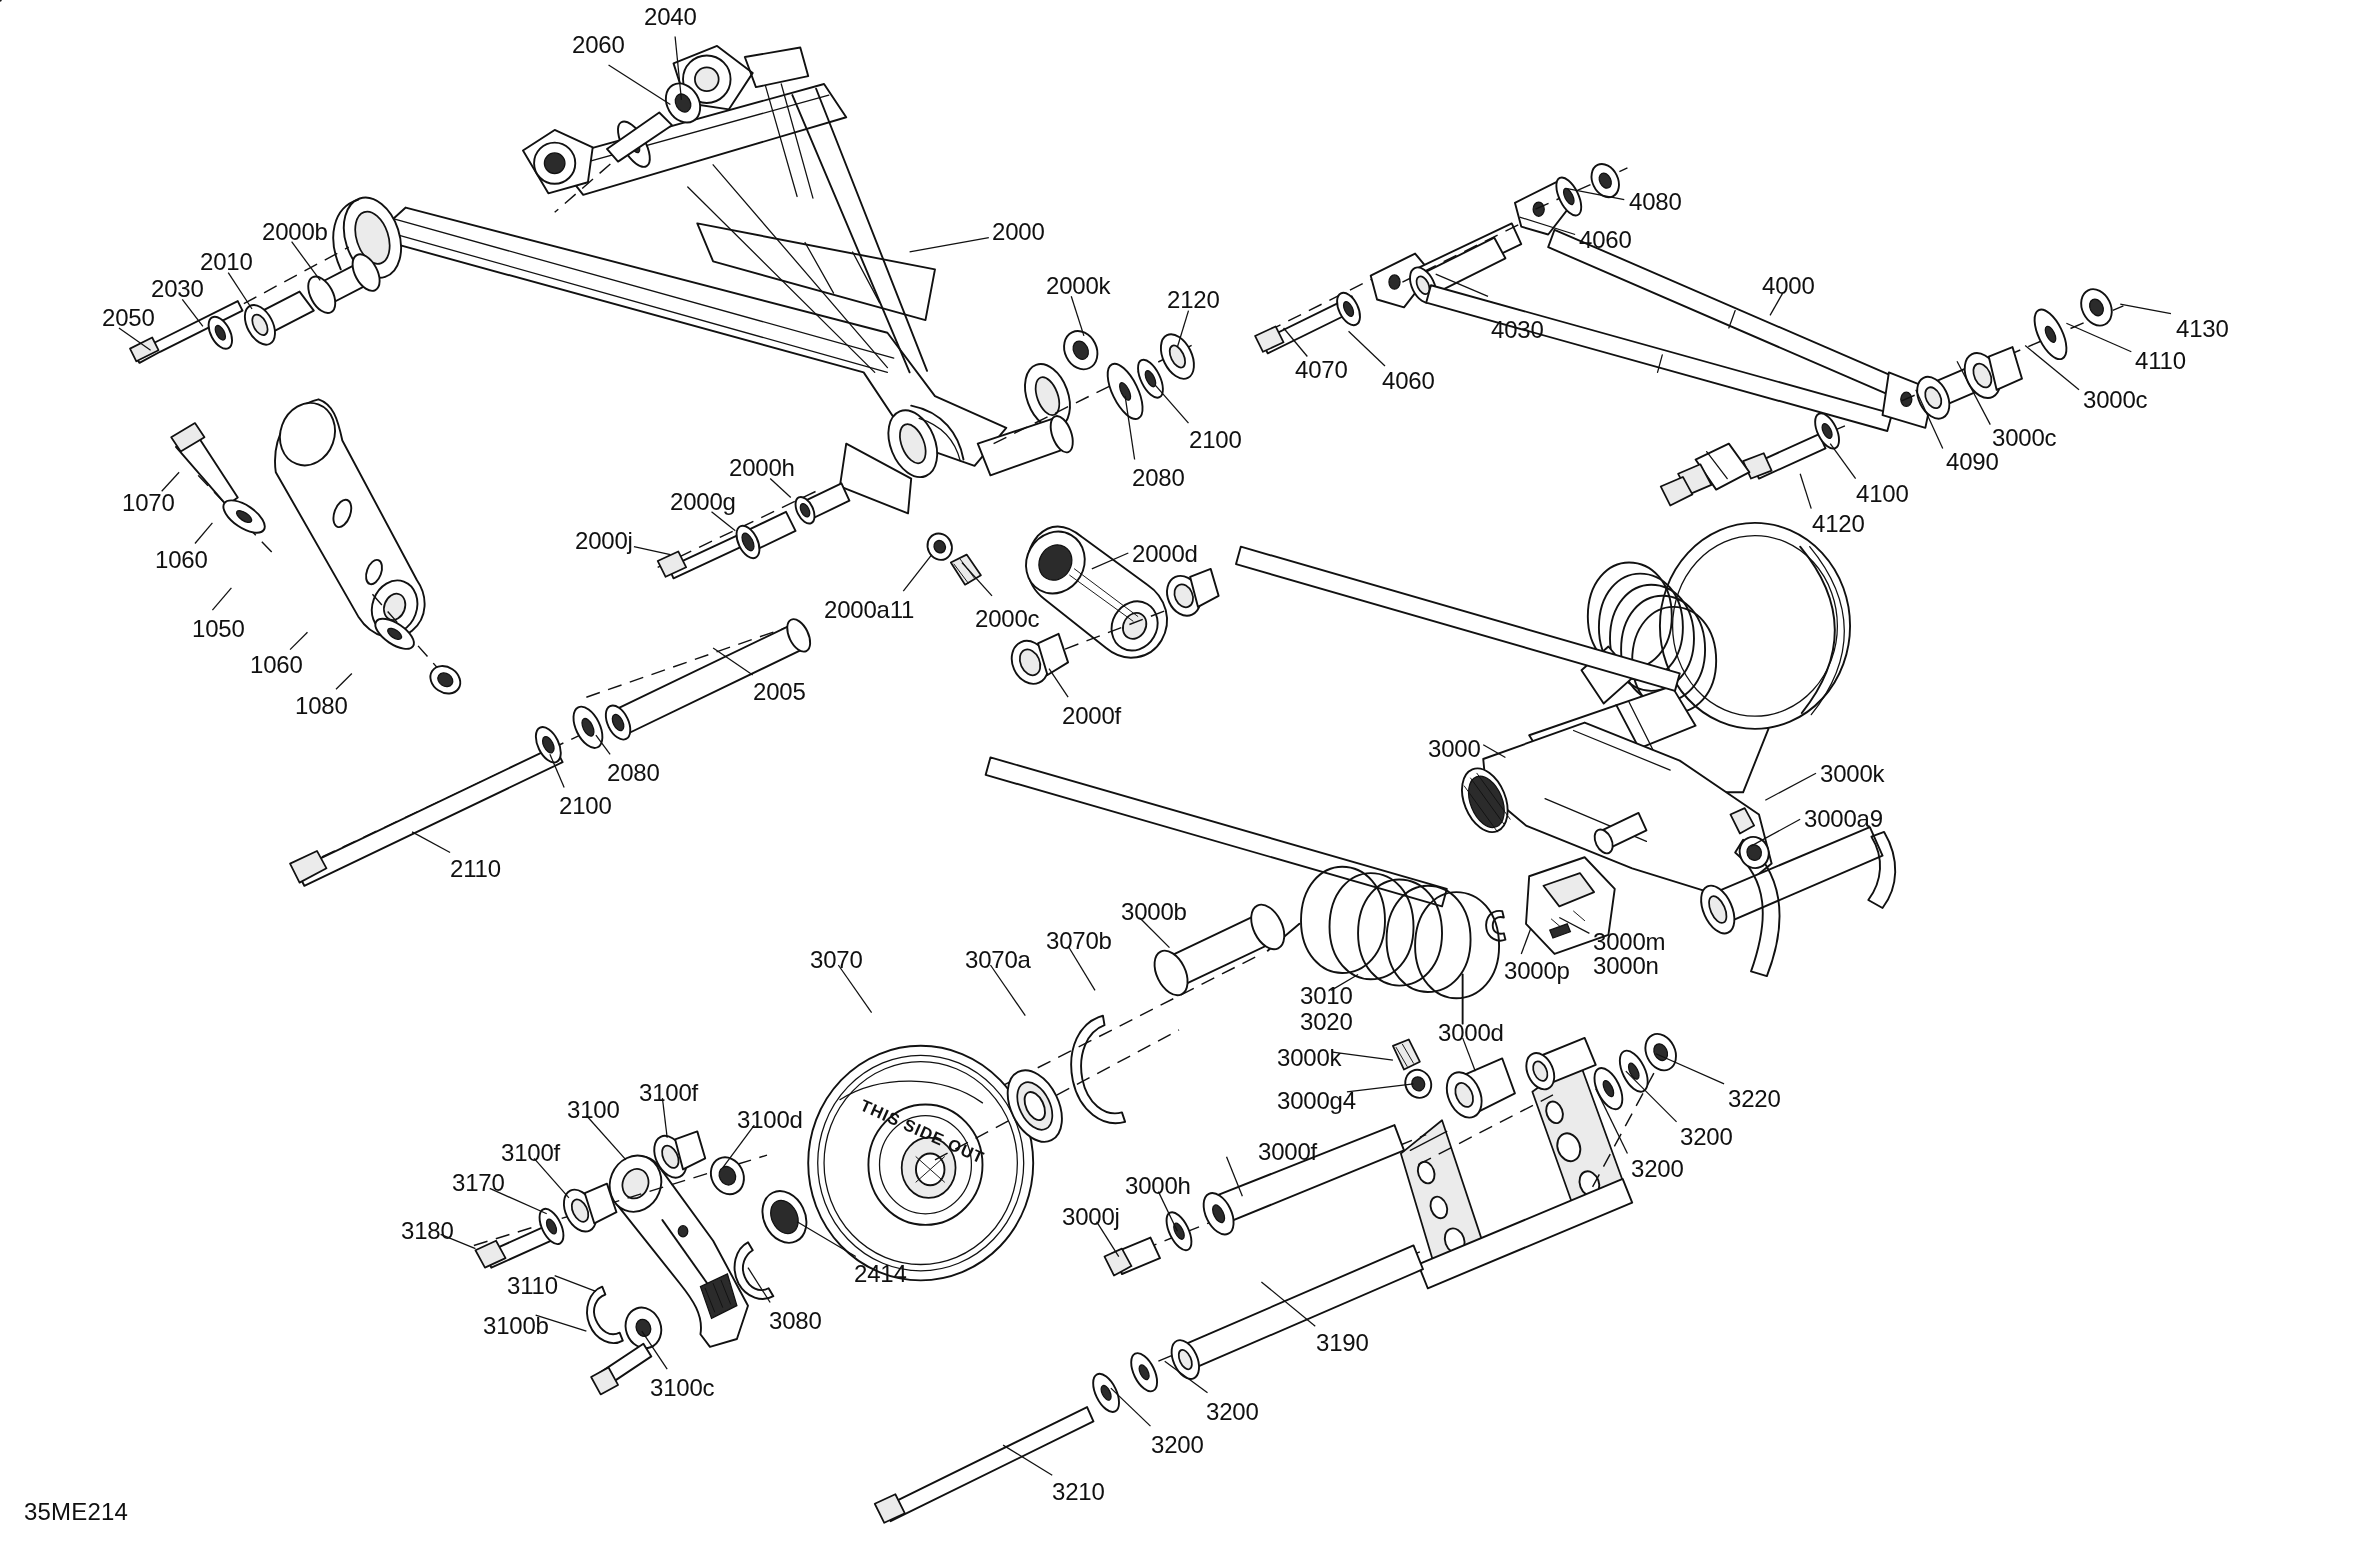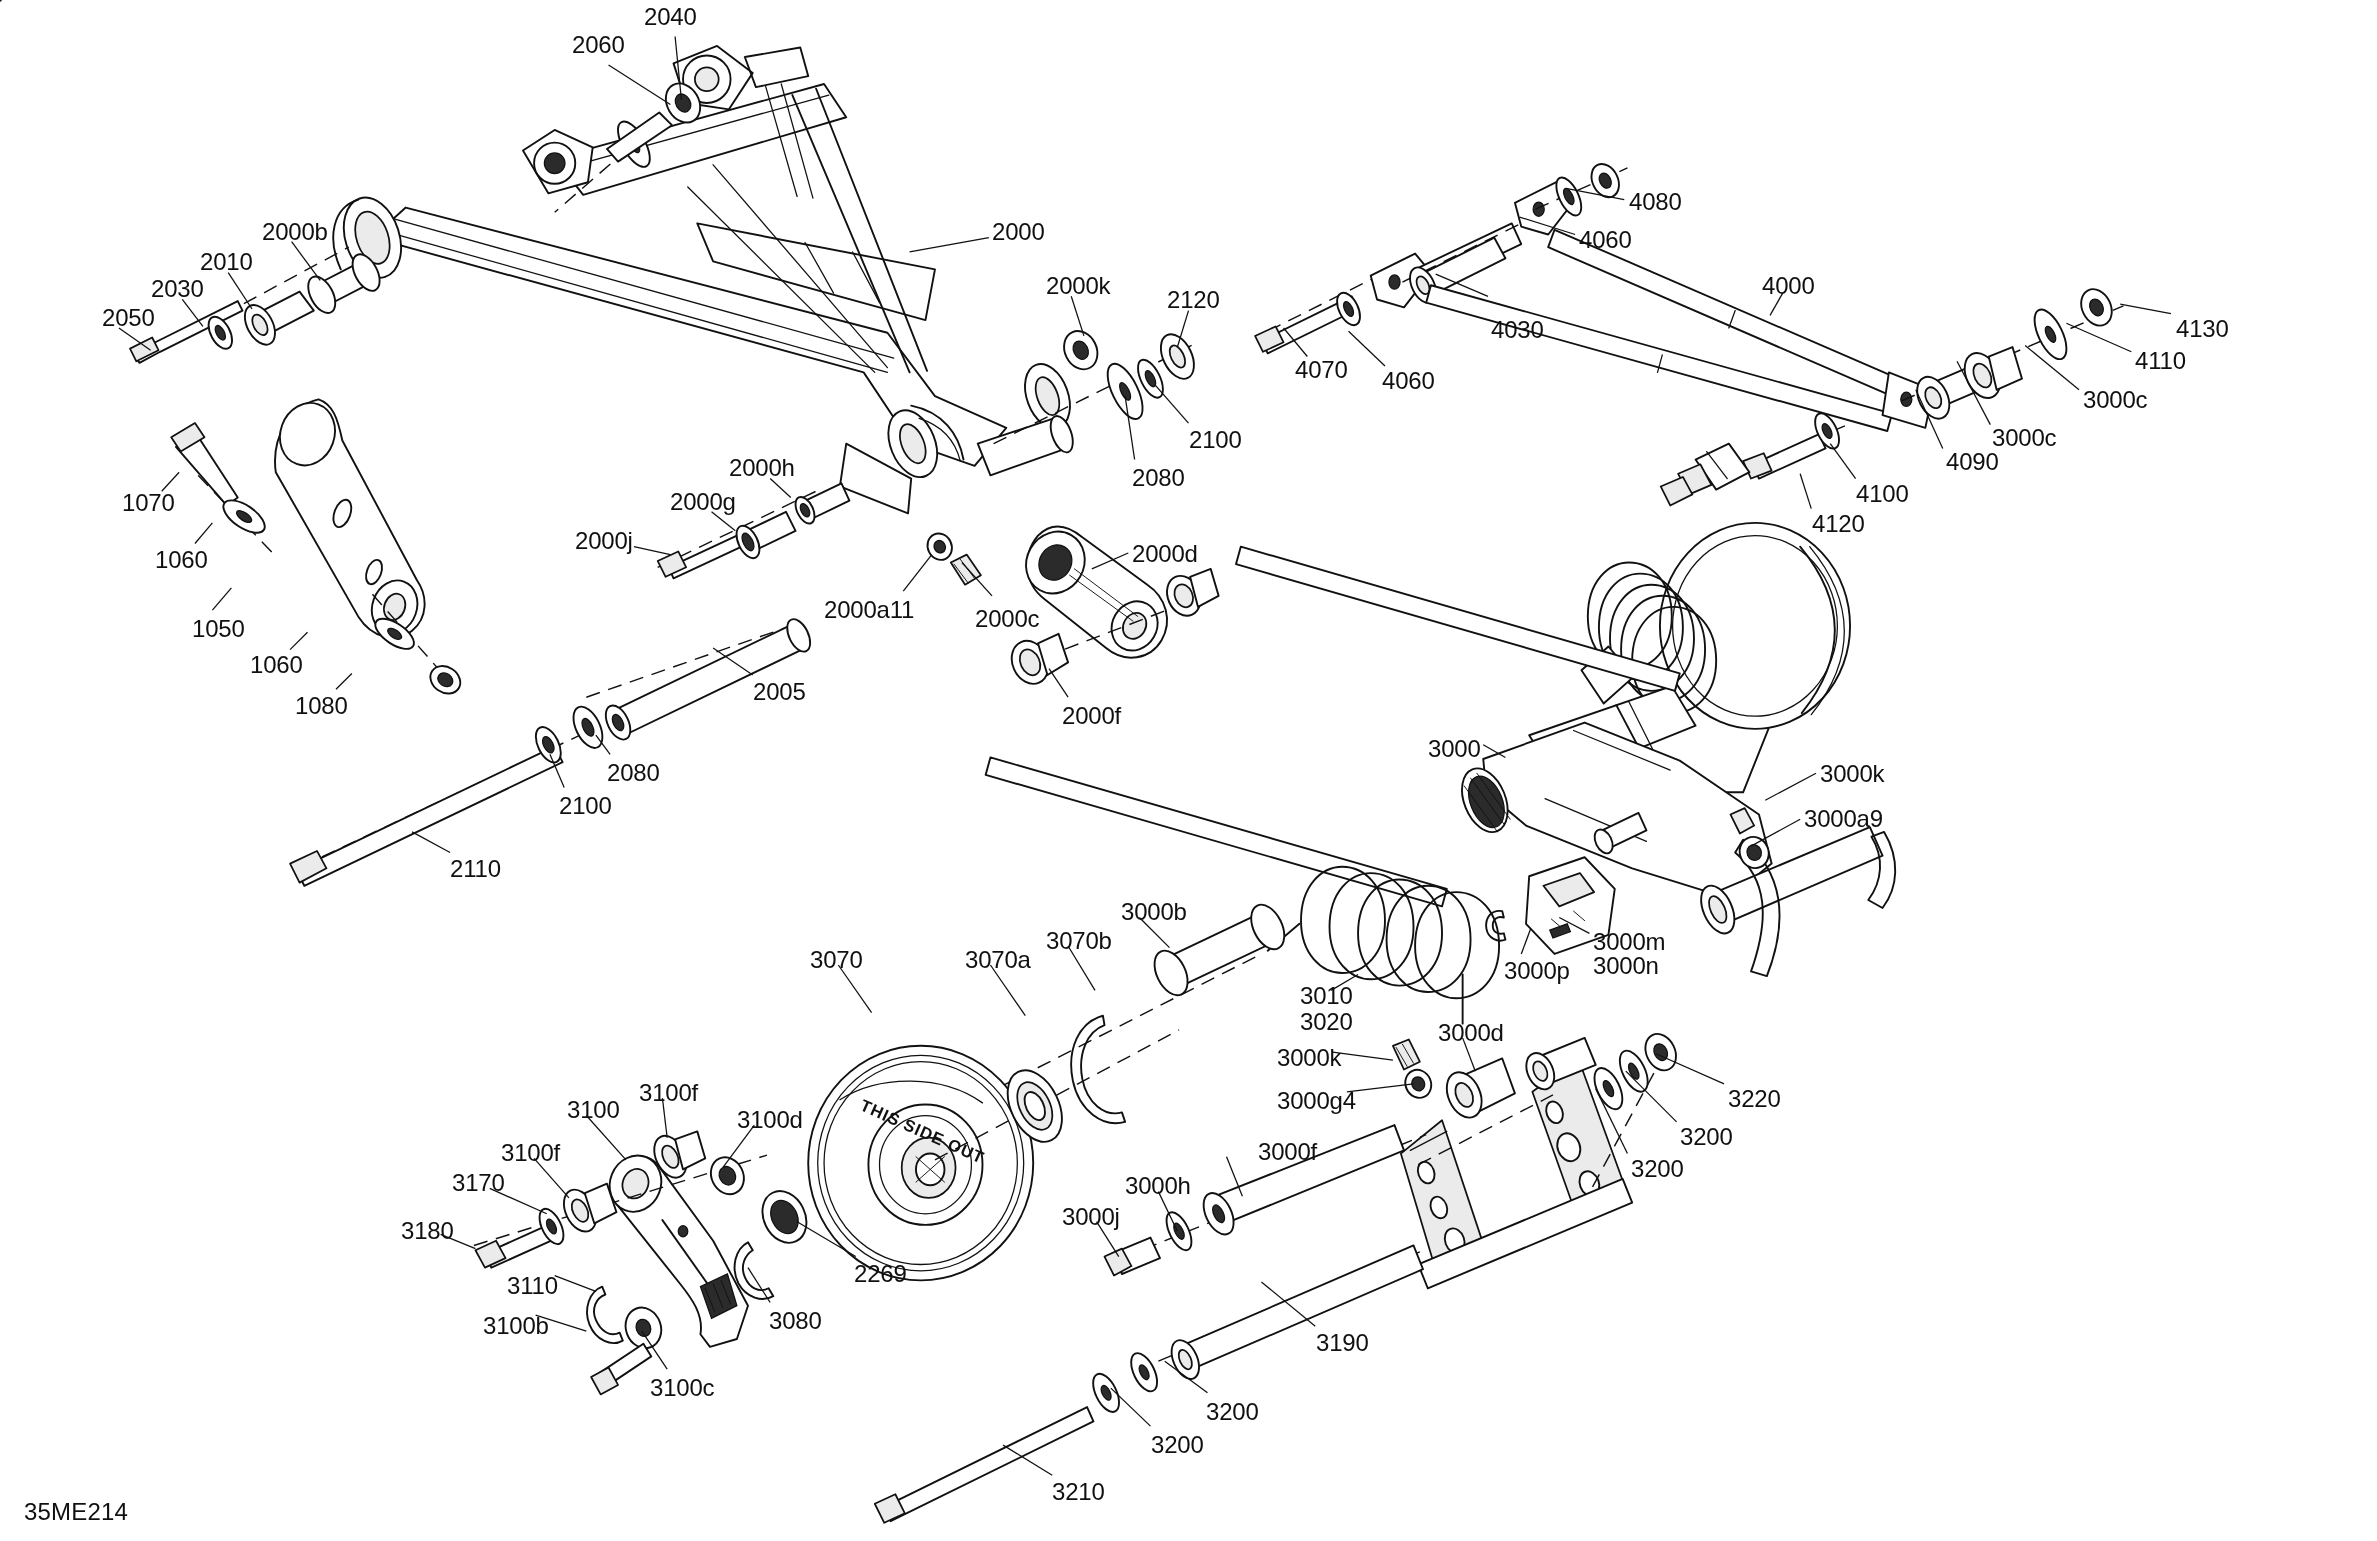--- a/index.html
+++ b/index.html
@@ -628,21 +628,21 @@
       <div class="callout" style="left: 555px; top: 1098px; margin-left: 12px;">3100</div>
       <div class="callout" style="left: 639px; top: 1081px;">3100f</div>
       <div class="callout" style="left: 737px; top: 1108px;">3100d</div>
       <div class="callout" style="left: 501px; top: 1141px;">3100f</div>
       <div class="callout" style="left: 452px; top: 1171px;">3170</div>
       <div class="callout" style="left: 401px; top: 1219px;">3180</div>
       <div class="callout" style="left: 507px; top: 1274px;">3110</div>
       <div class="callout" style="left: 483px; top: 1314px; text-align: right;">3100b</div>
       <div class="callout" style="left: 650px; top: 1376px;">3100c</div>
       <div class="callout" style="left: 769px; top: 1309px;">3080</div>
-      <div class="callout" style="left: 854px; top: 1262px;">2269</div>
+      <div class="callout" style="left: 854px; top: 1262px;">2414</div>
       <div class="callout" style="left: 1316px; top: 1331px;">3190</div>
       <div class="callout" style="left: 1206px; top: 1400px;">3200</div>
       <div class="callout" style="left: 1151px; top: 1433px;">3200</div>
       <div class="callout" style="left: 1052px; top: 1480px;">3210</div>
     </div>
 
   <div class="wheel-text" style="left:861px; top:1095px; transform:rotate(24deg);">THIS SIDE OUT</div>
 
   <div id="drawing-number">35ME214</div>
 

